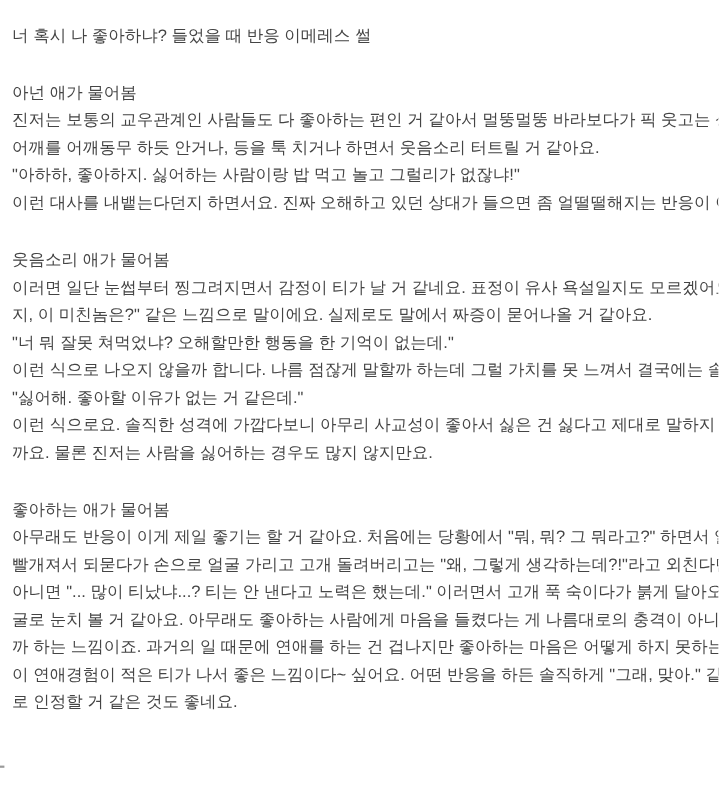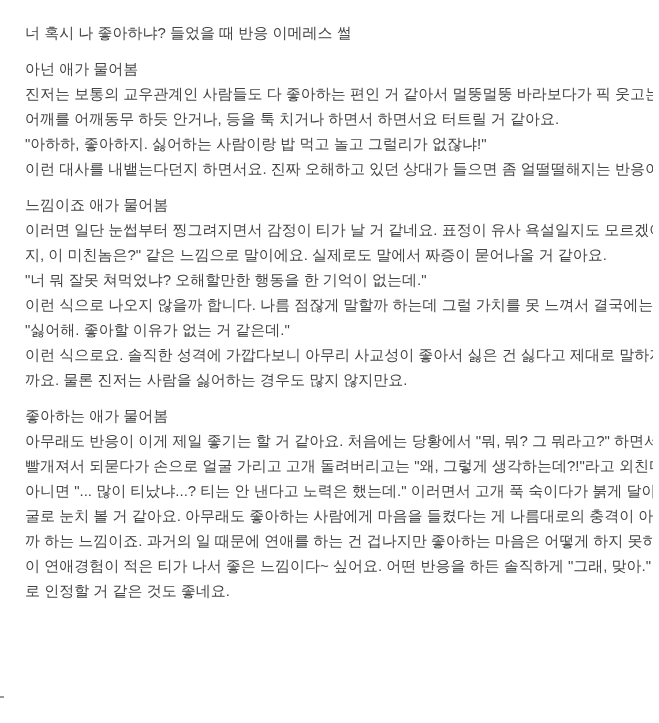--- a/index.html
+++ b/index.html
@@ -14,32 +14,32 @@
     font-family: "Liberation Sans", "DejaVu Sans", sans-serif;
     font-size: 15px;
     line-height: 25px;
     color: #444444;
     position: relative;
   }
   .page {
     box-sizing: border-box;
     width: 659px;
     height: 723px;
-    padding: 20px 6px 0 25px;
+    padding: 20px 6px 0 11px;
     position: relative;
   }
   .title,
   .heading,
   .line {
     white-space: nowrap;
     overflow: hidden;
     height: 25px;
   }
   .section {
-    margin-top: 11px; 
+    margin-top: 27px; 
   }
   .stray-mark {
     position: absolute;
     left: 0;
     top: 696px;
     width: 4px;
     height: 2px;
     background: #9a9a9a;
   }
 </style>
@@ -47,28 +47,28 @@
 <body>
 
 <div class="page">
   <div class="title">너 혹시 나 좋아하냐? 들었을 때 반응 이메레스 썰</div>
 
   <div>
   <div class="section">
     <div class="heading">아넌 애가 물어봄</div>
     <div>
           <div class="line">진저는 보통의 교우관계인 사람들도 다 좋아하는 편인 거 같아서 멀뚱멀뚱 바라보다가 픽 웃고는 상대</div>
-          <div class="line">어깨를 어깨동무 하듯 안거나, 등을 툭 치거나 하면서 하면서요 터트릴 거 같아요.</div>
+          <div class="line">어깨를 어깨동무 하듯 안거나, 등을 툭 치거나 하면서 웃음소리 터트릴 거 같아요.</div>
           <div class="line">"아하하, 좋아하지. 싫어하는 사람이랑 밥 먹고 놀고 그럴리가 없잖냐!"</div>
           <div class="line">이런 대사를 내뱉는다던지 하면서요. 진짜 오해하고 있던 상대가 들으면 좀 얼떨떨해지는 반응이 아닐</div>
         </div>
   </div>
 
   <div class="section">
-    <div class="heading">느낌이죠 애가 물어봄</div>
+    <div class="heading">웃음소리 애가 물어봄</div>
     <div>
           <div class="line">이러면 일단 눈썹부터 찡그려지면서 감정이 티가 날 거 같네요. 표정이 유사 욕설일지도 모르겠어요. "뭐</div>
           <div class="line">지, 이 미친놈은?" 같은 느낌으로 말이에요. 실제로도 말에서 짜증이 묻어나올 거 같아요.</div>
           <div class="line">"너 뭐 잘못 쳐먹었냐? 오해할만한 행동을 한 기억이 없는데."</div>
           <div class="line">이런 식으로 나오지 않을까 합니다. 나름 점잖게 말할까 하는데 그럴 가치를 못 느껴서 결국에는 솔직하</div>
           <div class="line">"싫어해. 좋아할 이유가 없는 거 같은데."</div>
           <div class="line">이런 식으로요. 솔직한 성격에 가깝다보니 아무리 사교성이 좋아서 싫은 건 싫다고 제대로 말하지 않을</div>
           <div class="line">까요. 물론 진저는 사람을 싫어하는 경우도 많지 않지만요.</div>
         </div>
   </div>

